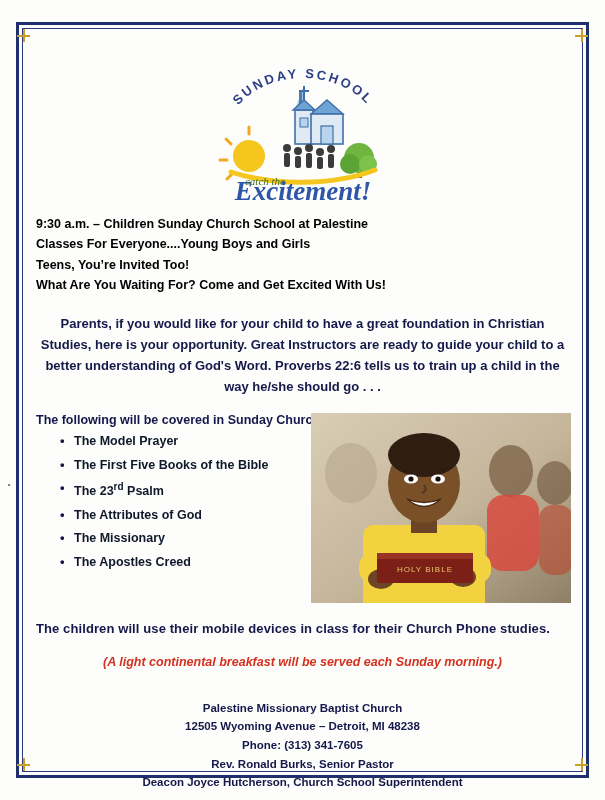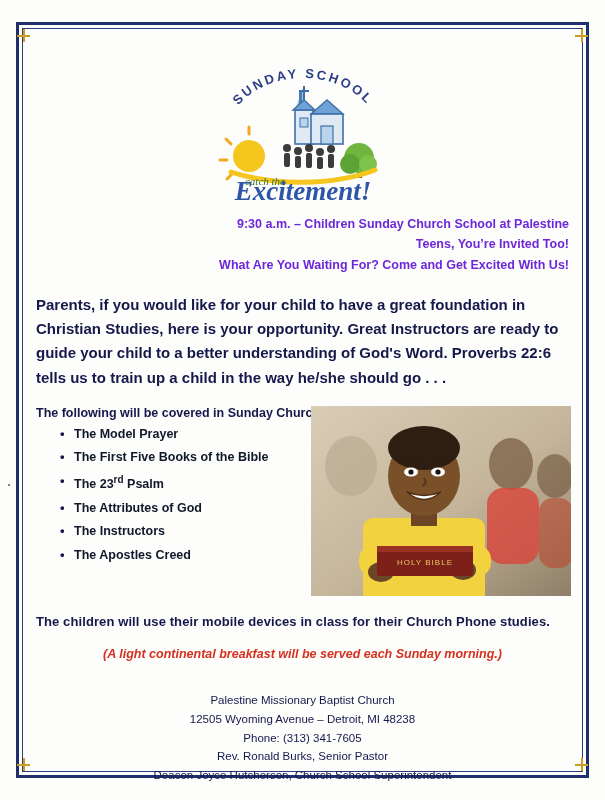--- a/index.html
+++ b/index.html
@@ -77,35 +77,35 @@
     position: absolute;
     left: 50%;
     transform: translateX(-50%);
     top: 0;
     width: 200px;
     height: 160px;
   }
 
   
   .center-block {
-    text-align: right;
+    text-align: left;
     font-size: 12.5px;
     font-weight: bold;
-    color: #6d28d9;
+    color: #000000;
     line-height: 1.62;
     margin: 0 0 18px 0;
   }
   .center-block div { white-space: nowrap; }
 
   .para {
-    font-size: 15px;
+    font-size: 13px;
     font-weight: bold;
     color: #15184a;
     line-height: 1.62;
-    text-align: left;
+    text-align: center;
     margin: 0 0 16px 0;
   }
 
   .intro-line {
     font-size: 12.5px;
     font-weight: bold;
     color: #15184a;
     margin: 0 0 8px 0;
   }
 
@@ -163,21 +163,21 @@
     font-size: 12.5px;
     font-weight: bold;
     font-style: italic;
     color: #d4311f;
     margin: 0 0 30px 0;
   }
 
   .footer {
     text-align: center;
     font-size: 11.5px;
-    font-weight: normal;
+    font-weight: bold;
     color: #15184a;
     line-height: 1.62;
   }
   .footer div { white-space: nowrap; }
 
   .stray-dot {
     position: absolute;
     left: 8px;
     top: 484px;
     width: 2px;
@@ -256,35 +256,36 @@
 
         <path d="M 28,124 C 70,138 130,138 172,122" stroke="#f4c61e" stroke-width="5" fill="none" stroke-linecap="round"></path>
 
         <text x="100" y="152" text-anchor="middle" font-family="Liberation Serif, serif" font-style="italic" font-size="27" font-weight="bold" fill="#2d56a8">Excitement!</text>
         <text x="62" y="137" text-anchor="middle" font-family="Liberation Serif, serif" font-style="italic" font-size="11" fill="#3a6d2f">catch the</text>
       </svg>
     </div>
 
     <div class="center-block">
       <div>9:30 a.m. – Children Sunday Church School at Palestine</div>
+      <div>Classes For Everyone....Young Boys and Girls</div>
       <div>Teens, You’re Invited Too!</div>
       <div>What Are You Waiting For? Come and Get Excited With Us!</div>
     </div>
 
     <p class="para">Parents, if you would like for your child to have a great foundation in Christian Studies, here is your opportunity. Great Instructors are ready to guide your child to a better understanding of God's Word. Proverbs 22:6 tells us to train up a child in the way he/she should go . . .</p>
 
     <div class="intro-line">The following will be covered in Sunday Church School:</div>
 
     <div class="body-region">
       <ul class="topics">
         <li>The Model Prayer</li>
         <li>The First Five Books of the Bible</li>
         <li><span>The 23</span><sup class="ord">rd</sup><span> Psalm</span></li>
         <li>The Attributes of God</li>
-        <li>The Instructors</li>
+        <li>The Missionary</li>
         <li>The Apostles Creed</li>
       </ul>
 
       <div class="photo">
         <svg width="260" height="190" viewBox="0 0 260 190">
           <defs>
             <linearGradient id="bg" x1="0" y1="0" x2="1" y2="1">
               <stop offset="0%" stop-color="#d9cdb6"></stop>
               <stop offset="55%" stop-color="#c4b59a"></stop>
               <stop offset="100%" stop-color="#8e7f68"></stop>

